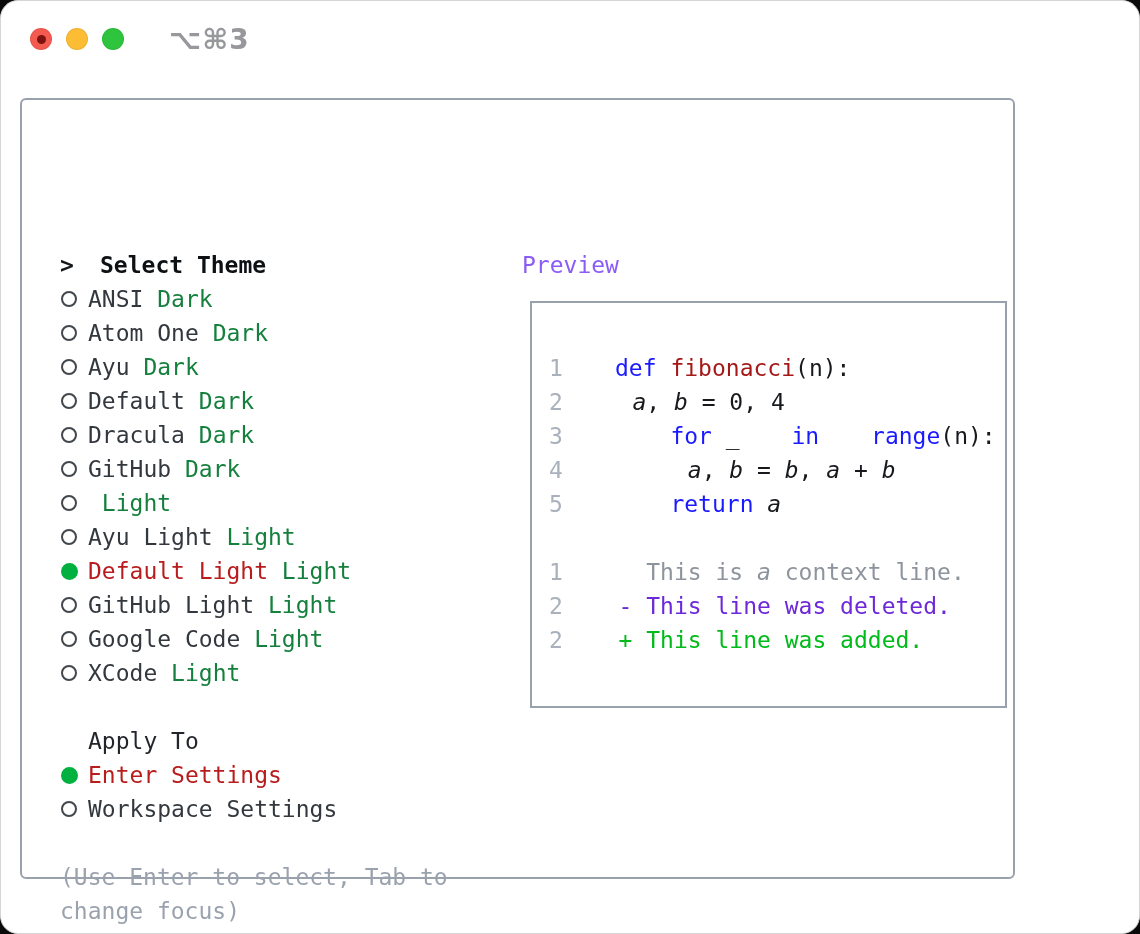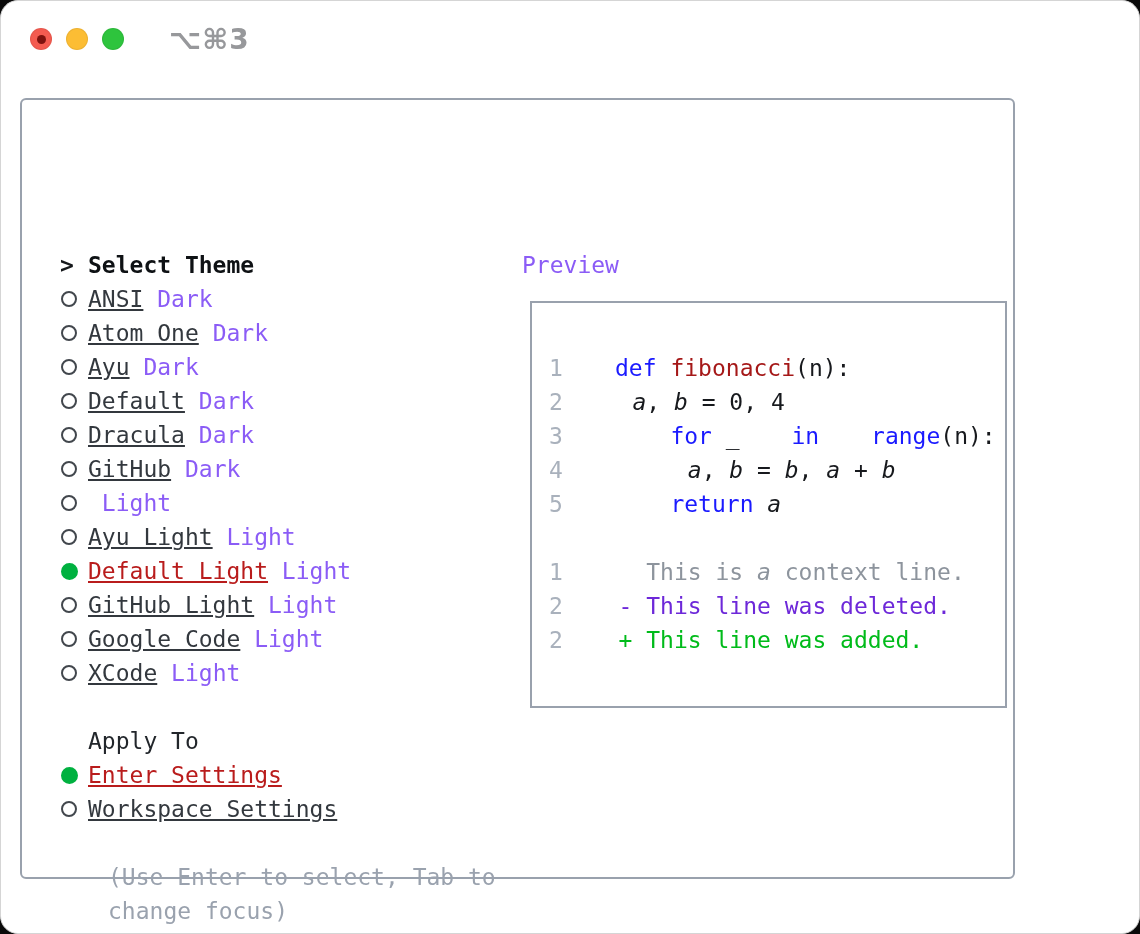--- a/index.html
+++ b/index.html
@@ -40,28 +40,28 @@
     position:absolute;left:38px;top:148px;width:450px;
     font-size:23px;line-height:34px;color:#33383e;
   }
   .row{display:flex;height:34px;align-items:center;}
   .row.blank{height:34px;}
   .marker{width:28px;display:flex;align-items:center;flex:none;}
   .prompt{font-weight:700;color:#15181b;line-height:34px;}
   .radio{width:12px;height:12px;border-radius:50%;border:2px solid #42474d;
          box-sizing:content-box;margin-left:1px;}
   .radio.on{background:#00b140;border-color:#00b140;width:13px;height:13px;}
-  .hdr{font-weight:700;color:#0e1114;}
+  .hdr{font-weight:700;color:#0e1114;margin-left:12px;}
   .subhdr{color:#22262b;}
-  .t-name{color:#33383e;white-space:pre;text-decoration:underline;}
+  .t-name{color:#33383e;white-space:pre;}
   .t-name.sel{color:#b91c1c;}
-  .t-variant{color:#8b5cf6;margin-left:1ch;white-space:pre;}
+  .t-variant{color:#15803d;margin-left:1ch;white-space:pre;}
   .hint{
     color:#9aa2ae;max-width:420px;margin-top:0;
-    font-size:23px;line-height:34px;margin-left:48px;
+    font-size:23px;line-height:34px;
   }
   
   .preview-header{
     position:absolute;left:500px;top:148px;height:34px;line-height:34px;
     font-size:23px;font-weight:400;color:#8b5cf6;
   }
   .preview-box{
     position:absolute;left:508px;top:201px;width:477px;height:407px;
     border:2px solid #99a1ad;box-sizing:border-box;background:#ffffff;
     padding:48px 0 0 17px;overflow:hidden;

